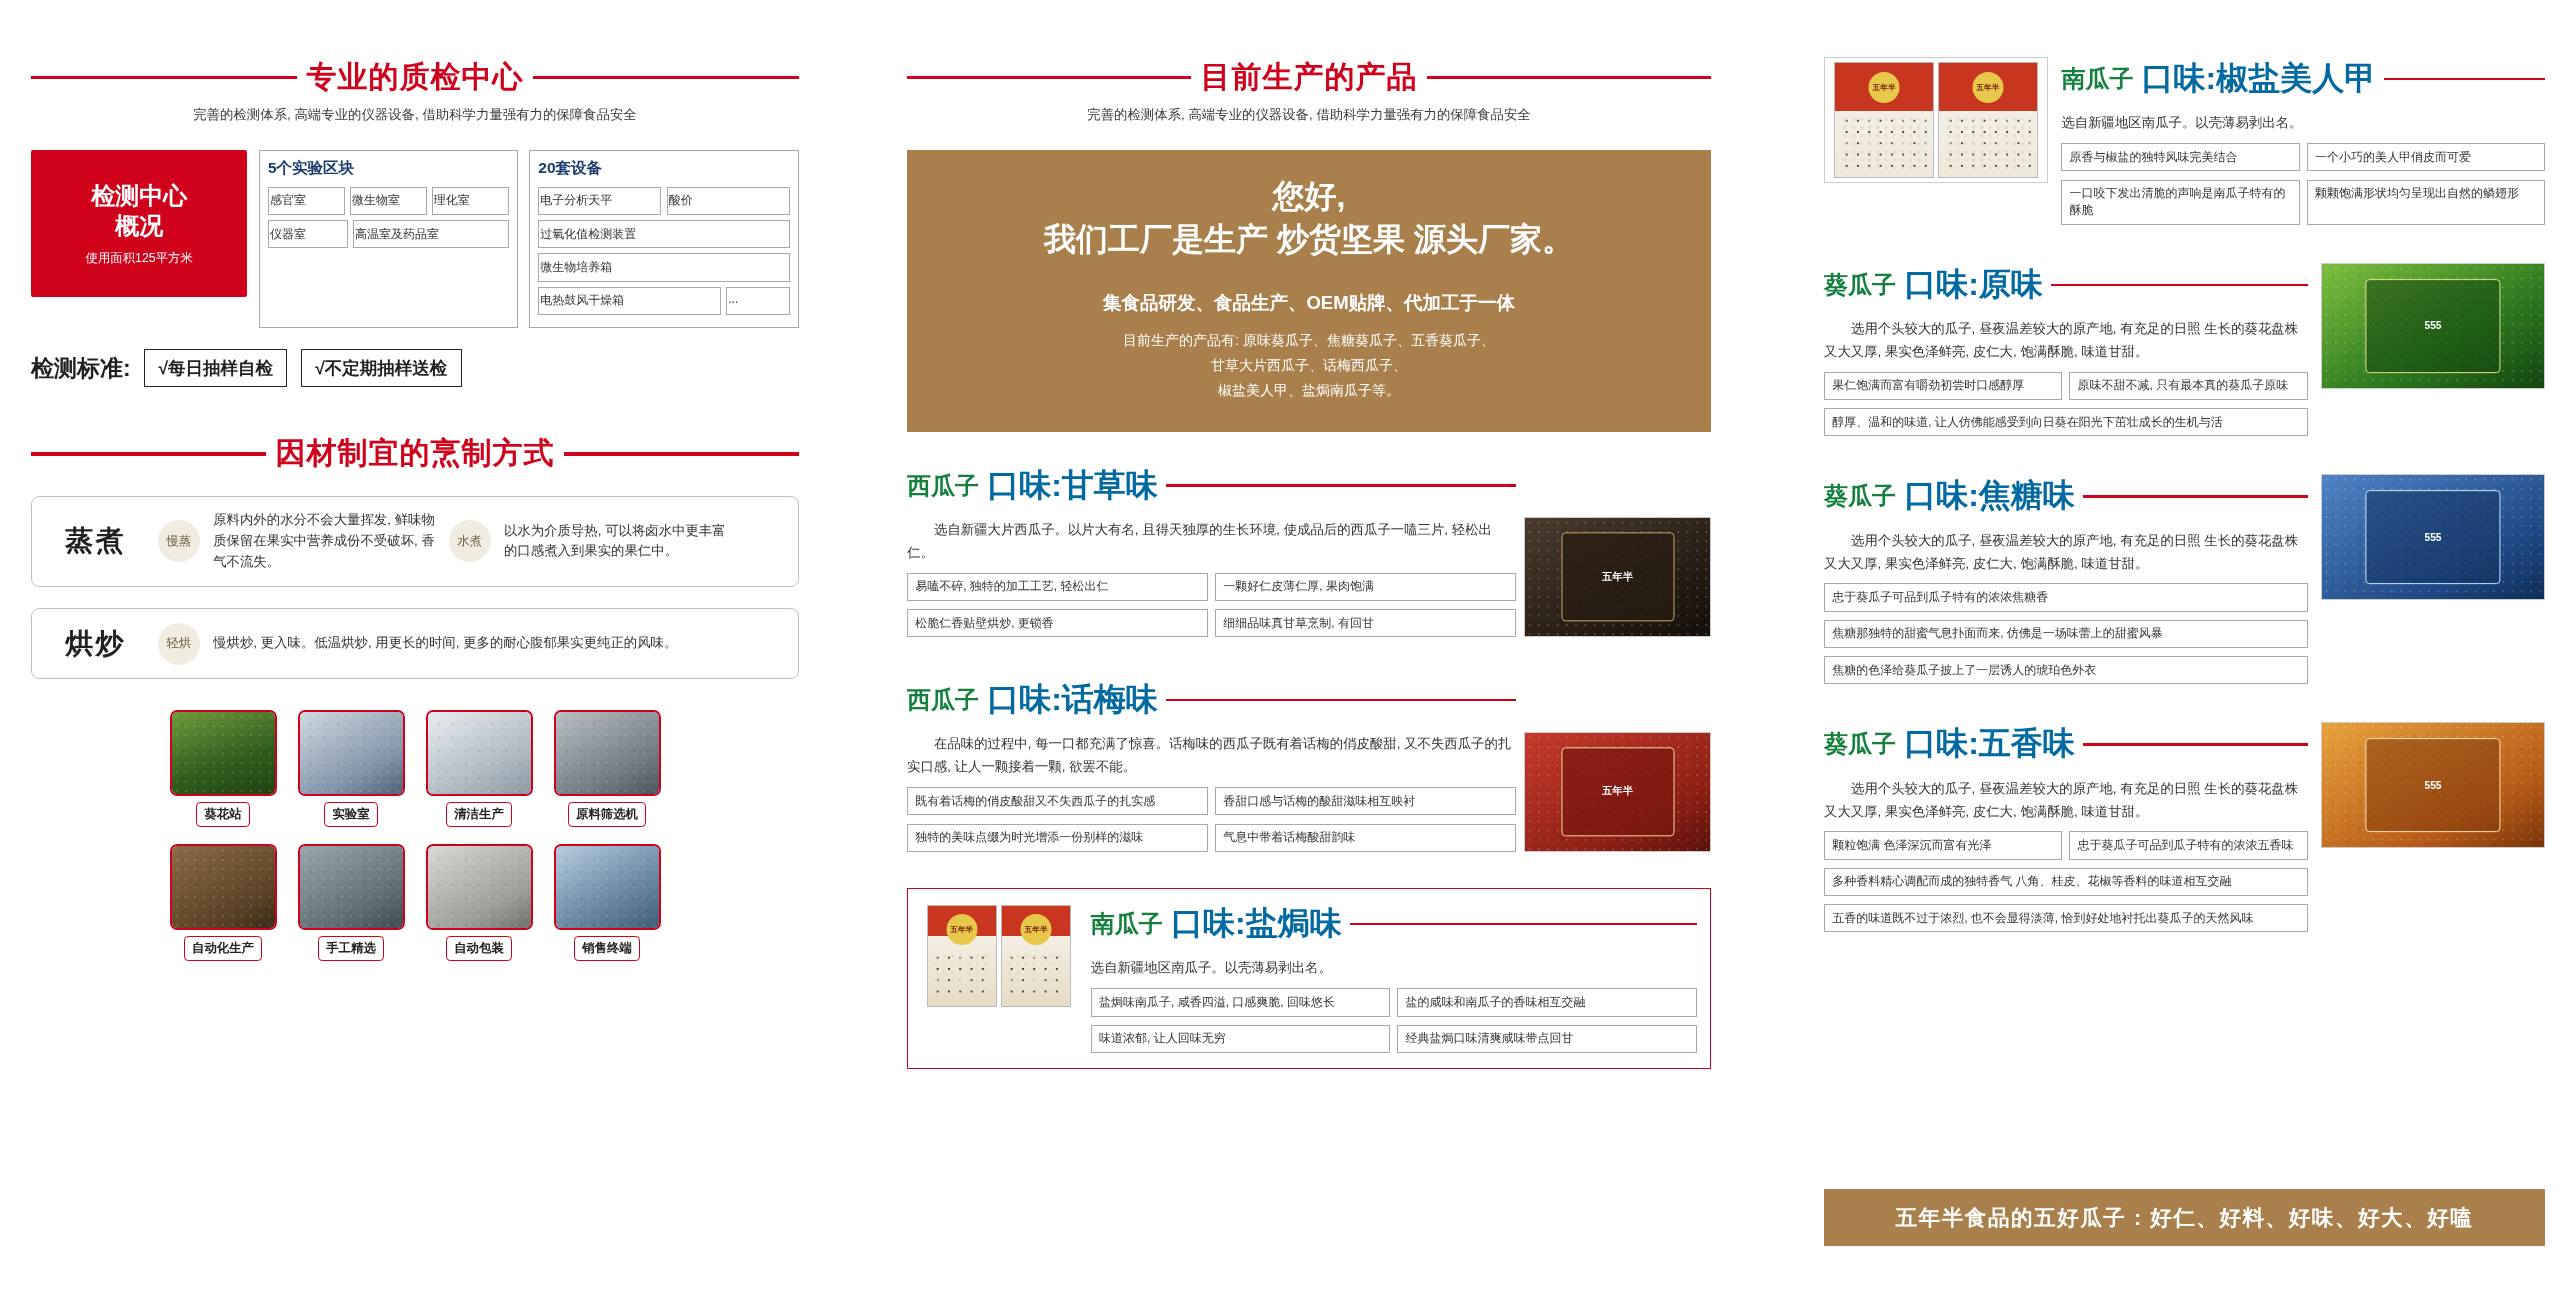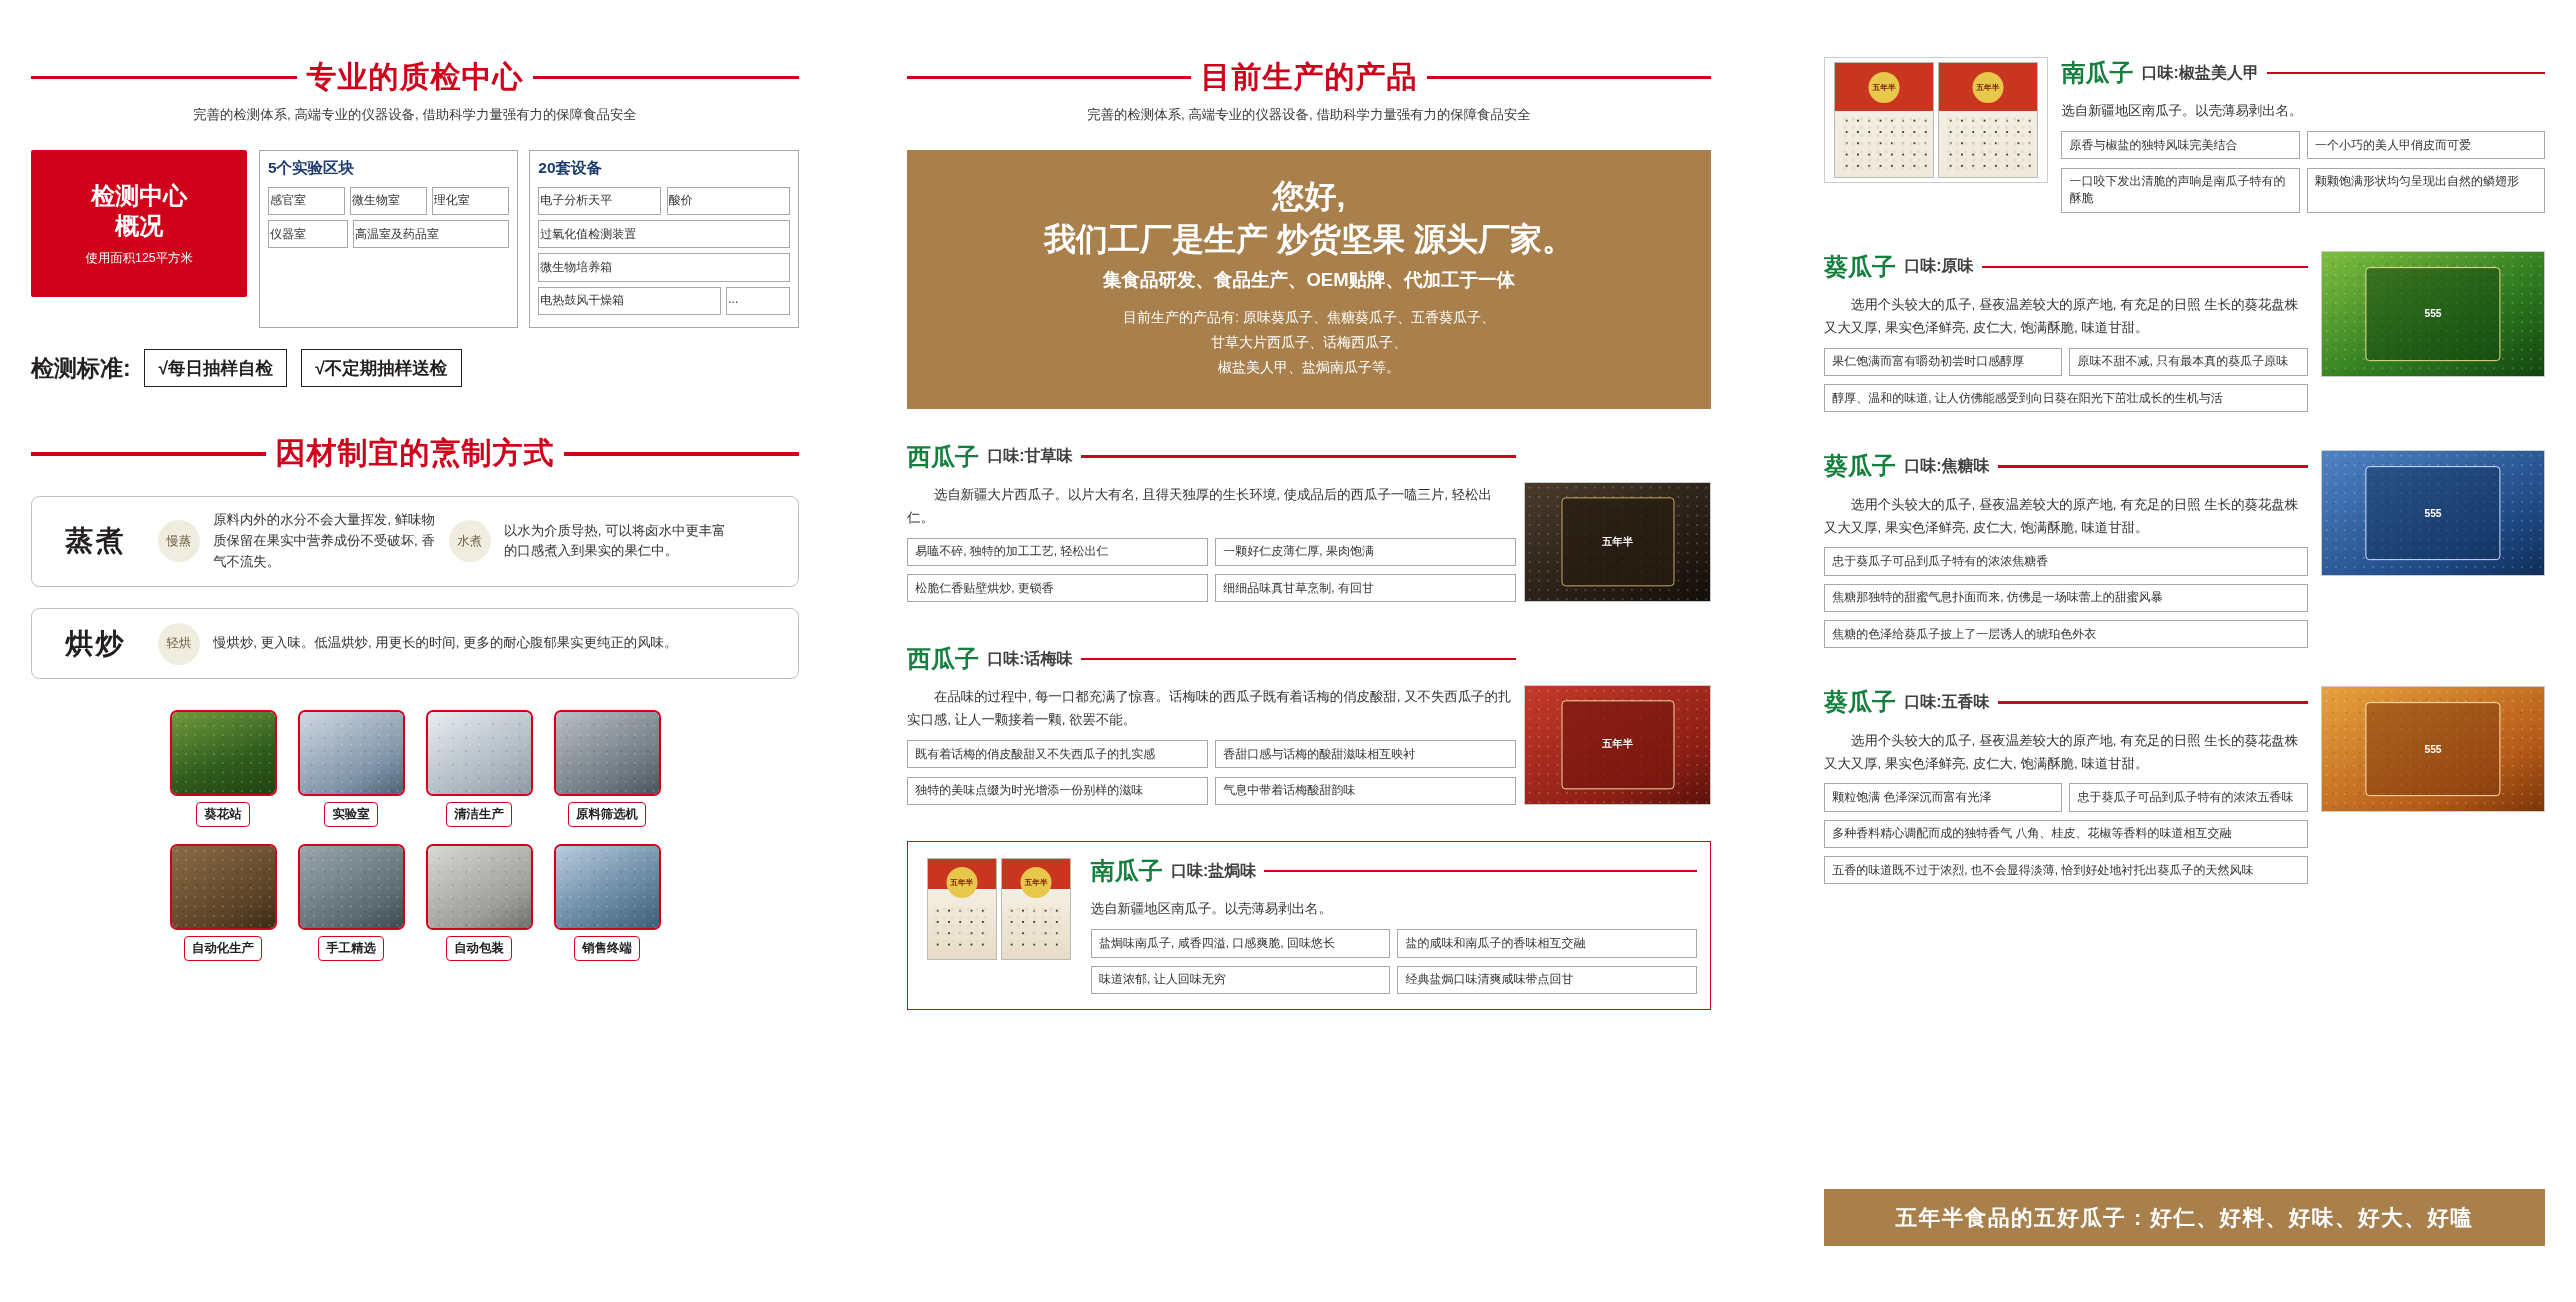--- a/index.html
+++ b/index.html
@@ -52,28 +52,28 @@
   .prow{display:flex;gap:20px;justify-content:flex-end;}
   .pitem{width:108px;display:flex;flex-direction:column;align-items:center;}
   .pimg{width:103px;height:82px;border:2.1px solid #d0021b;border-radius:7.2px;overflow:hidden;position:relative;}
   .pcap{margin-top:6.2px;border:1.5px solid #d0021b;border-radius:4.1px;padding:2.6px 7.2px;font-size:12.4px;font-weight:bold;color:#222;background:#fff;}
 
   
   #col2{position:absolute;left:907px;top:57px;width:804px;}
   .gold{background:#a9804b;color:#fff;margin-top:26px;padding:25px 20.6px 28px;text-align:center;}
   .gold .l1{font-size:32px;font-weight:bold;line-height:1.35;}
   .gold .l2{font-size:32px;font-weight:bold;line-height:1.35;}
-  .gold .l3{font-size:18.5px;font-weight:bold;margin-top:5px;}
+  .gold .l3{font-size:18.5px;font-weight:bold;margin-top:28px;}
   .gold .l4{font-size:14px;margin-top:13.4px;line-height:1.8;}
 
   .prod{margin-top:32px;display:flex;gap:8px;align-items:flex-end;}
   .prod-main{flex:1;}
   .p-title{display:flex;align-items:center;gap:8.2px;}
   .p-title .n{font-size:24px;font-weight:bold;color:#15803d;white-space:nowrap;}
-  .p-title .f{font-size:16px;font-weight:bold;color:#404040;white-space:nowrap;}
+  .p-title .f{font-size:32px;font-weight:bold;color:#0369a1;white-space:nowrap;}
   .p-title .rule{height:2.6px;background:#d0021b;flex:1;}
   .p-desc{margin-top:11.3px;font-size:13.4px;line-height:1.7;color:#333;text-indent:27px;}
   .tagrow{display:flex;gap:7.2px;margin-top:8.2px;}
   .tag{border:1px solid #a8a8a8;font-size:12px;color:#333;padding:4.6px 7.2px;flex:1;}
   .prod-img{width:185px;height:118px;border:1px solid #ccc;overflow:hidden;position:relative;flex:none;}
 
   .nan{margin-top:36px;border:1.5px solid #d0021b;padding:13.4px 13.4px 15.5px;display:flex;gap:14.4px;align-items:flex-start;}
   .nan-img{width:155px;height:108px;flex:none;position:relative;overflow:hidden;}
 
   

